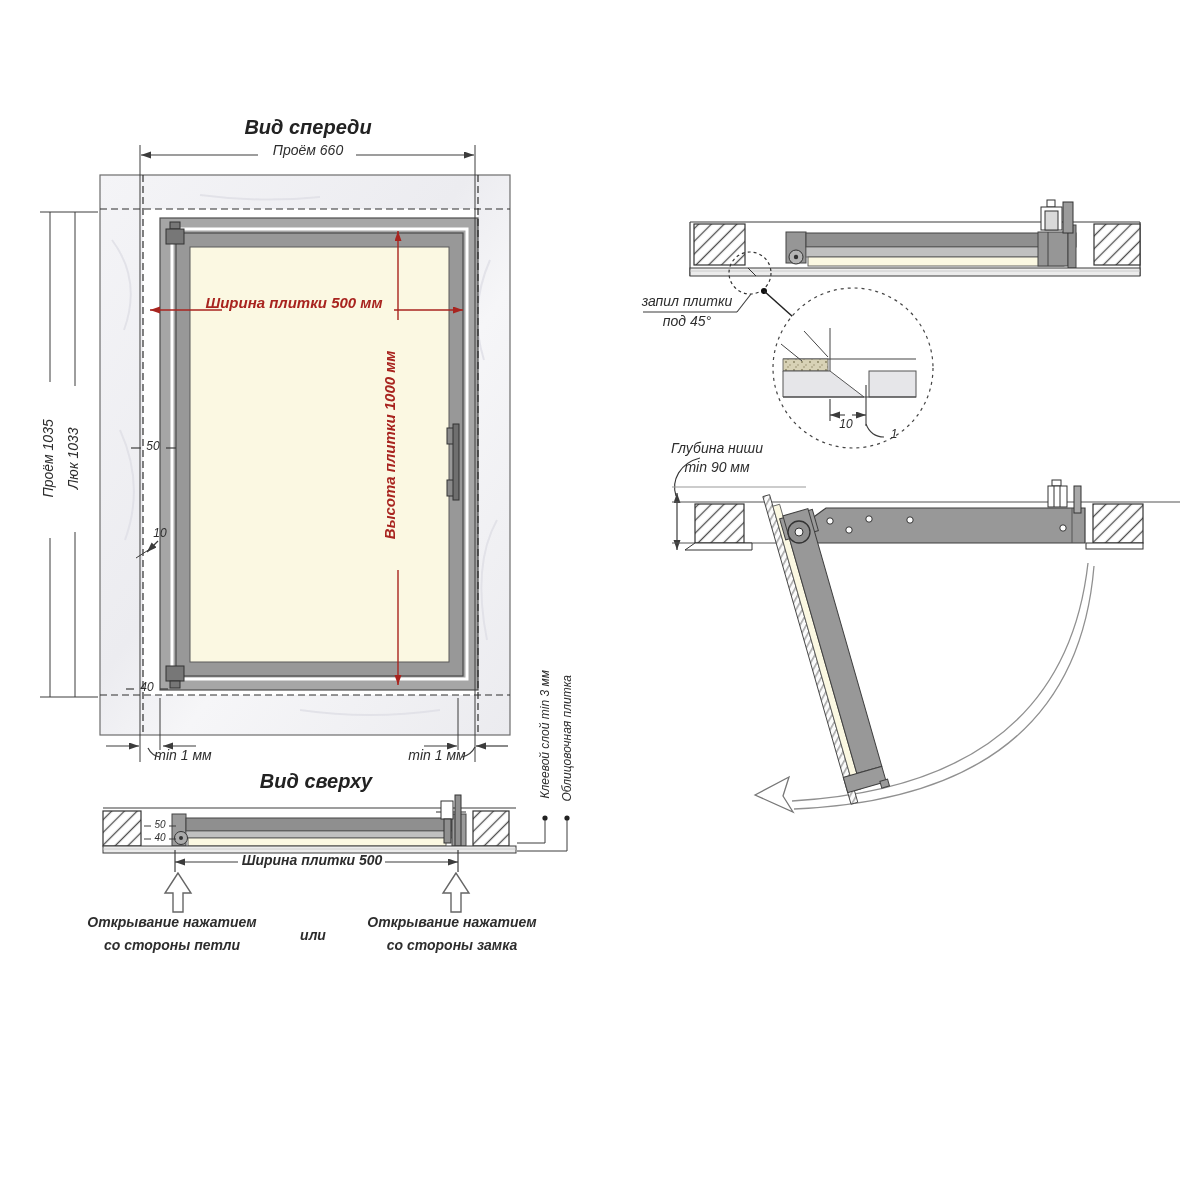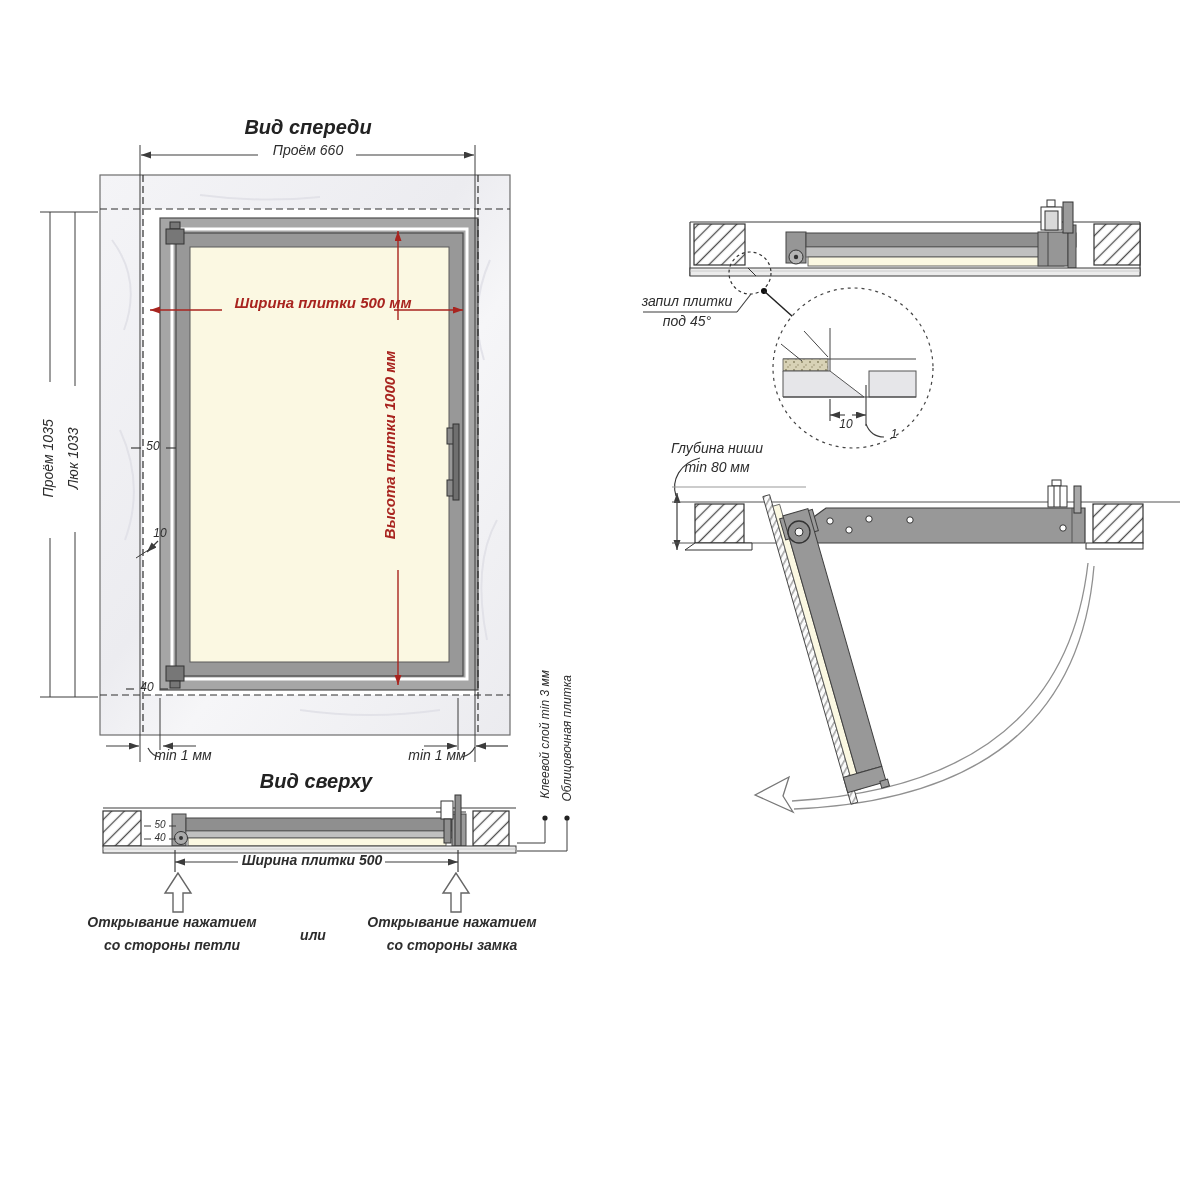--- a/index.html
+++ b/index.html
@@ -269,21 +269,21 @@
       <rect x="774" y="780" width="40" height="16" fill="#9b9b9b" stroke="#3f3f3f"></rect>
       <rect x="808" y="794" width="8" height="7" fill="#9b9b9b" stroke="#3f3f3f"></rect>
     </g>
     <circle cx="799" cy="532" r="11" fill="#8f8f8f" stroke="#333" stroke-width="1.3"></circle>
     <circle cx="799" cy="532" r="4" fill="#f5f5f5" stroke="#333"></circle>
   </g>
 </svg>
 
   <div class="lbl title" style="left:208px;top:117px;width:200px;">Вид спереди</div>
   <div class="lbl dim" style="left:233px;top:143px;width:150px;">Проём 660</div>
-  <div class="lbl red" style="left:223px;top:295px;width:200px;">Ширина плитки 500 мм</div>
+  <div class="lbl red" style="left:194px;top:295px;width:200px;">Ширина плитки 500 мм</div>
   <div class="lbl red rotC" style="left:260px;top:437px;width:260px;">Высота плитки 1000 мм</div>
   <div class="lbl dim rotC" style="left:-37px;top:451px;width:170px;">Проём 1035</div>
   <div class="lbl dim rotC" style="left:-12px;top:451px;width:170px;">Люк 1033</div>
   <div class="lbl small" style="left:141px;top:440px;width:24px;">50</div>
   <div class="lbl small" style="left:148px;top:527px;width:24px;">10</div>
   <div class="lbl small" style="left:135px;top:681px;width:24px;">40</div>
   <div class="lbl dim" style="left:143px;top:748px;width:80px;">min 1 мм</div>
   <div class="lbl dim" style="left:397px;top:748px;width:80px;">min 1 мм</div>
 
   <div class="lbl title" style="left:216px;top:771px;width:200px;">Вид сверху</div>
@@ -297,14 +297,14 @@
   <div class="lbl boldit" style="left:342px;top:938px;width:220px;">со стороны замка</div>
   <div class="lbl small rotC" style="left:465px;top:728px;width:160px;">Клеевой слой min 3 мм</div>
   <div class="lbl small rotC" style="left:487px;top:732px;width:160px;">Облицовочная плитка</div>
 
   <div class="lbl dim" style="left:637px;top:294px;width:100px;">запил плитки</div>
   <div class="lbl dim" style="left:637px;top:314px;width:100px;">под 45°</div>
   <div class="lbl small" style="left:832px;top:418px;width:28px;">10</div>
   <div class="lbl small" style="left:884px;top:428px;width:20px;">1</div>
 
   <div class="lbl dim" style="left:642px;top:441px;width:150px;">Глубина ниши</div>
-  <div class="lbl dim" style="left:642px;top:460px;width:150px;">min 80 мм</div>
+  <div class="lbl dim" style="left:642px;top:460px;width:150px;">min 90 мм</div>
 </div>
 
 </body></html>

